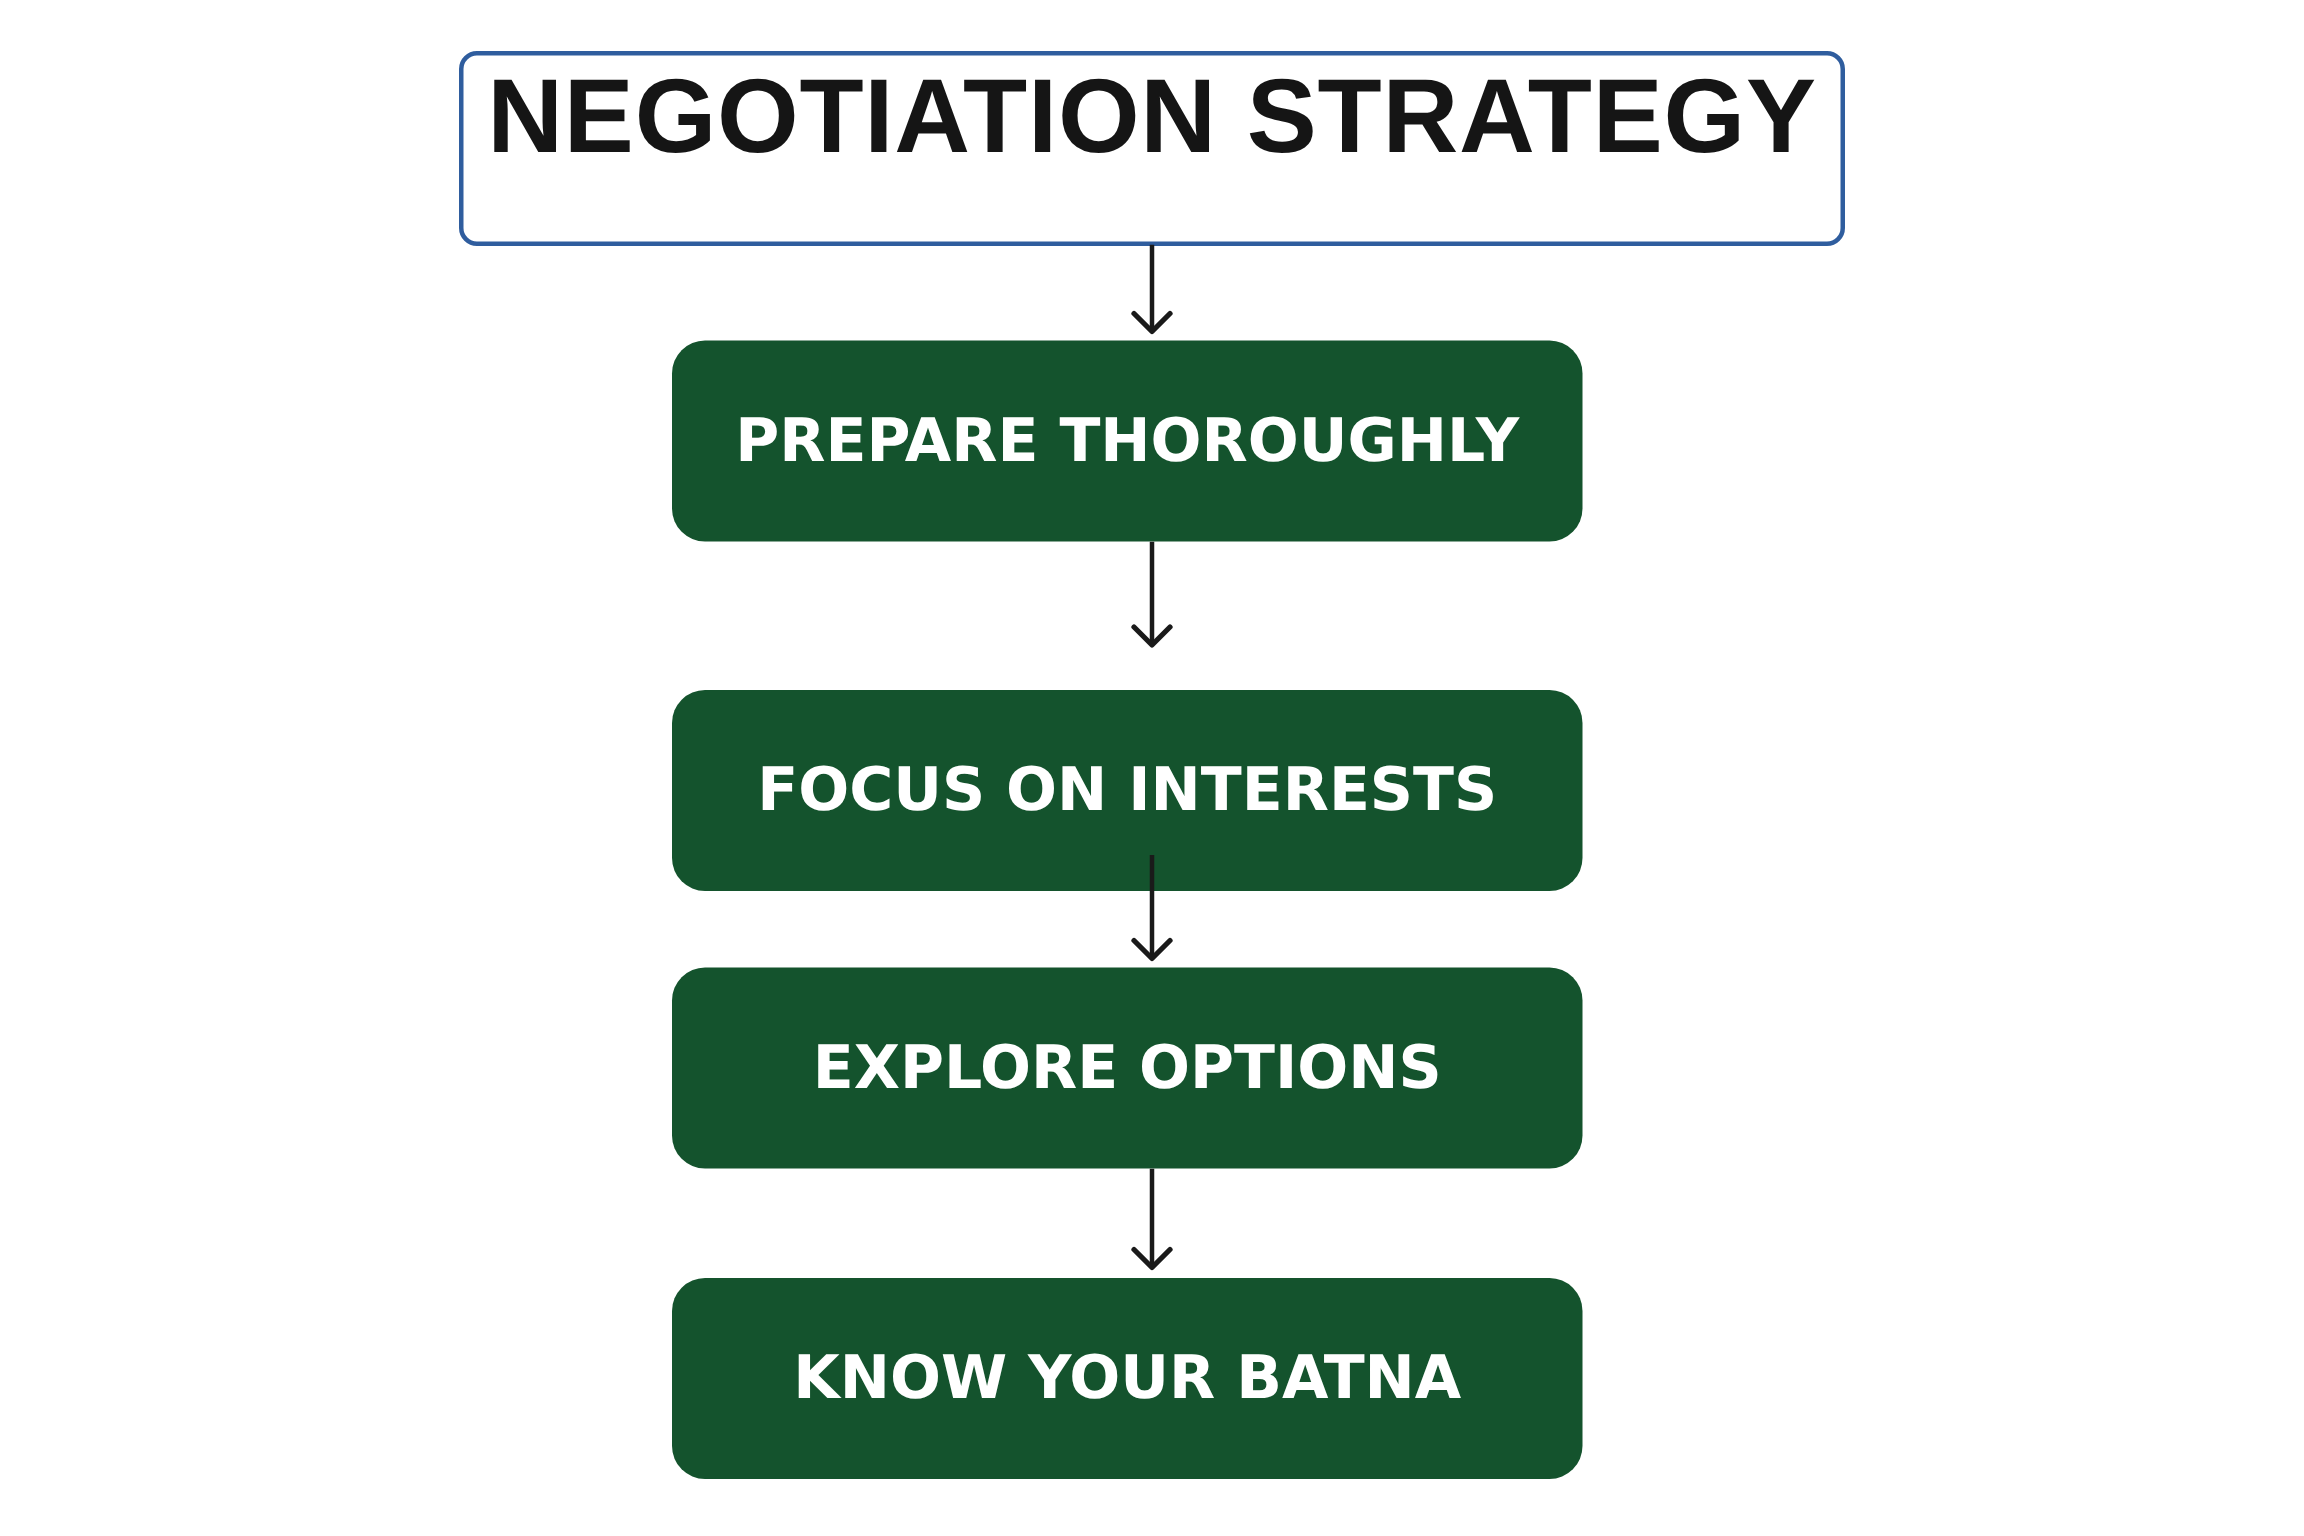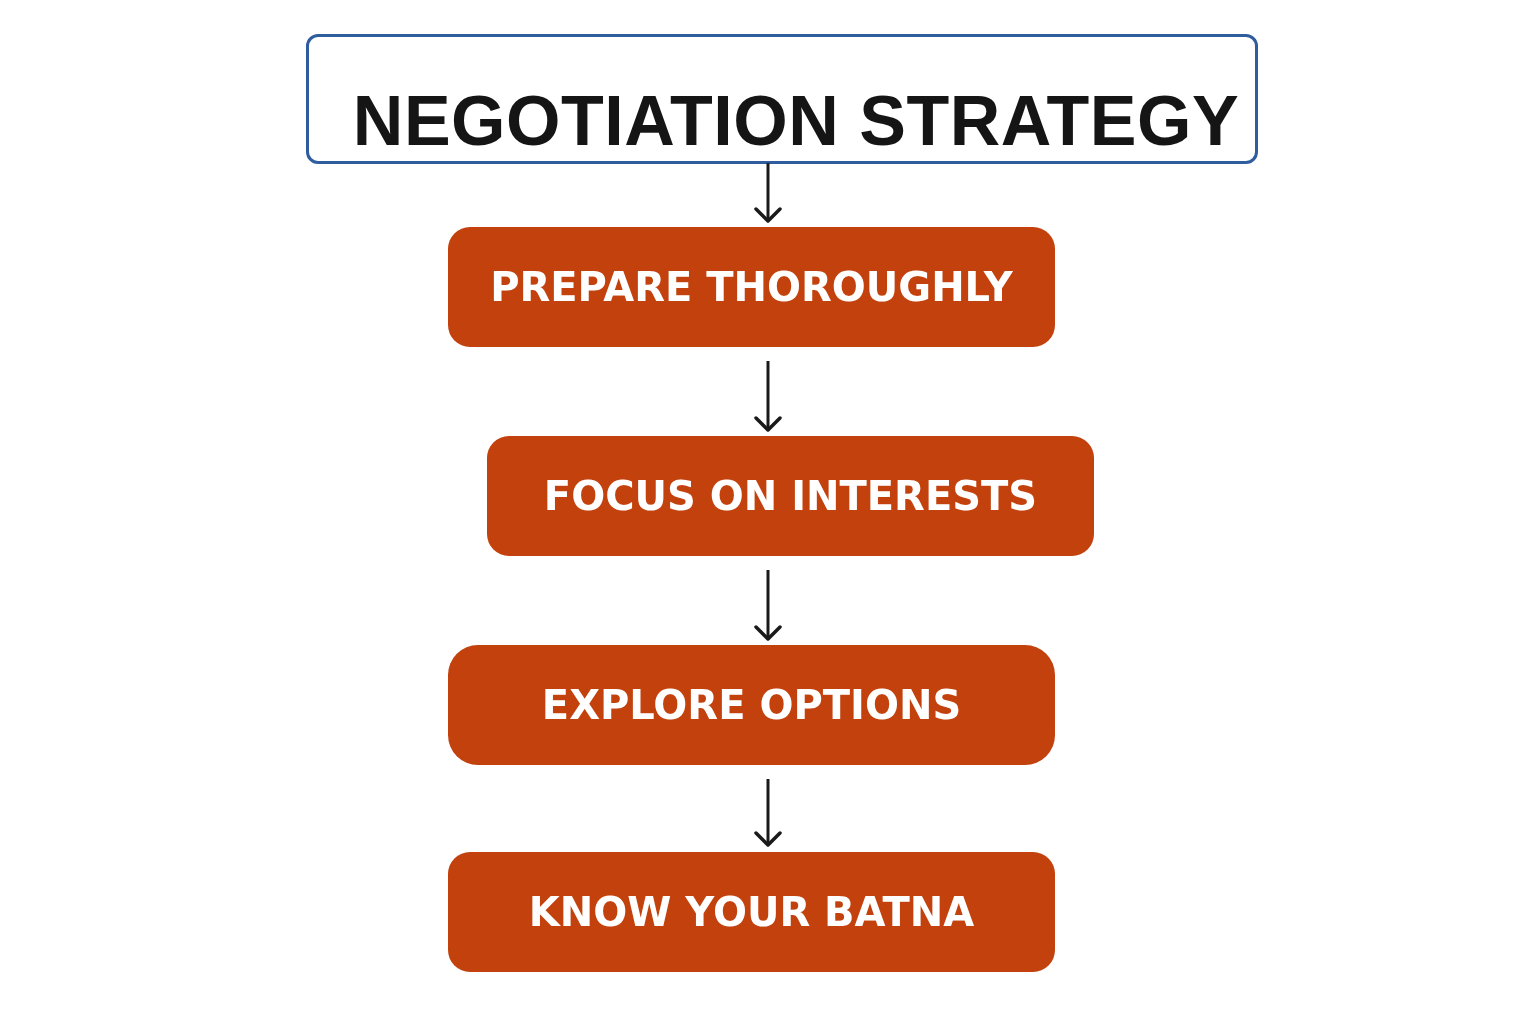--- a/index.html
+++ b/index.html
@@ -17,39 +17,38 @@
     .title-box {
       position: absolute;
       left: 306px;
       top: 34px;
       width: 918px;
       height: 124px;
       border: 3px solid #2f5d9e;
       border-radius: 12px;
       background: #ffffff;
       display: flex;
-      align-items: flex-end;
+      align-items: flex-start;
       justify-content: center;
       box-sizing: content-box;
-      padding-left: 28px;
     }
     .title-text {
       font-family: "Liberation Sans", "DejaVu Sans", sans-serif;
       font-weight: bold;
       font-size: 70px;
       color: #151515;
       letter-spacing: 0.5px;
       white-space: nowrap;
     }
     .step-box {
       position: absolute;
       left: 448px;
       width: 607px;
-      height: 120px;
-      background: #c2410c;
+      height: 134px;
+      background: #14532d;
       border-radius: 22px;
       display: flex;
       align-items: center;
       justify-content: center;
     }
     .step-text {
       font-family: "DejaVu Sans", "Liberation Sans", sans-serif;
       font-weight: bold;
       font-size: 40px;
       color: #ffffff;
@@ -83,32 +82,32 @@
   <span class="step-text">PREPARE THOROUGHLY</span>
 </div>
 
 <div class="arrow" style="top:361px;height:73px;">
   <svg width="28" height="73" viewBox="0 0 28 73">
     <line x1="14" y1="0" x2="14" y2="69" stroke="#1a1a1a" stroke-width="3"></line>
     <polyline points="2,57 14,69 26,57" fill="none" stroke="#1a1a1a" stroke-width="3.5" stroke-linecap="round" stroke-linejoin="round"></polyline>
   </svg>
 </div>
 
-<div class="step-box" style="top:436px;margin-left:39px;">
+<div class="step-box" style="top:460px;">
   <span class="step-text">FOCUS ON INTERESTS</span>
 </div>
 
 <div class="arrow" style="top:570px;height:73px;">
   <svg width="28" height="73" viewBox="0 0 28 73">
     <line x1="14" y1="0" x2="14" y2="69" stroke="#1a1a1a" stroke-width="3"></line>
     <polyline points="2,57 14,69 26,57" fill="none" stroke="#1a1a1a" stroke-width="3.5" stroke-linecap="round" stroke-linejoin="round"></polyline>
   </svg>
 </div>
 
-<div class="step-box" style="top:645px;border-radius:30px;">
+<div class="step-box" style="top:645px;">
   <span class="step-text">EXPLORE OPTIONS</span>
 </div>
 
 <div class="arrow" style="top:779px;height:70px;">
   <svg width="28" height="70" viewBox="0 0 28 70">
     <line x1="14" y1="0" x2="14" y2="66" stroke="#1a1a1a" stroke-width="3"></line>
     <polyline points="2,54 14,66 26,54" fill="none" stroke="#1a1a1a" stroke-width="3.5" stroke-linecap="round" stroke-linejoin="round"></polyline>
   </svg>
 </div>
 

